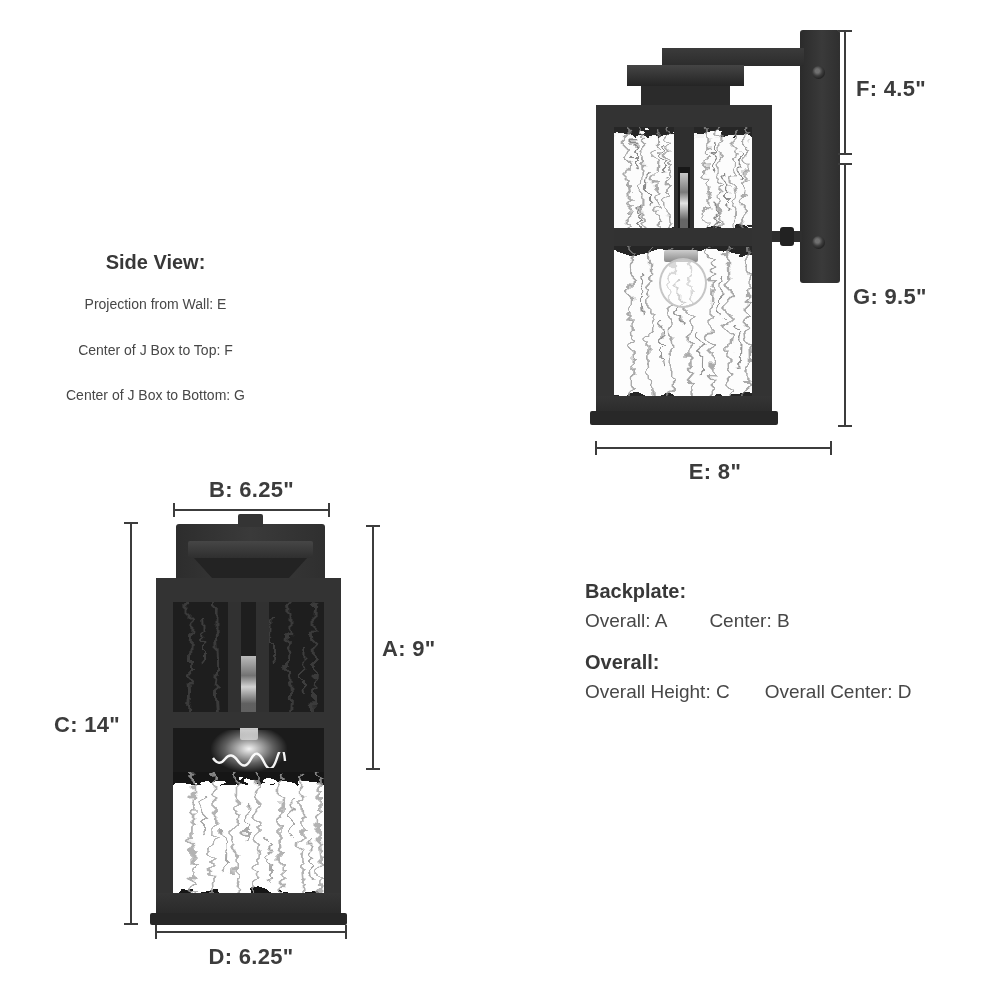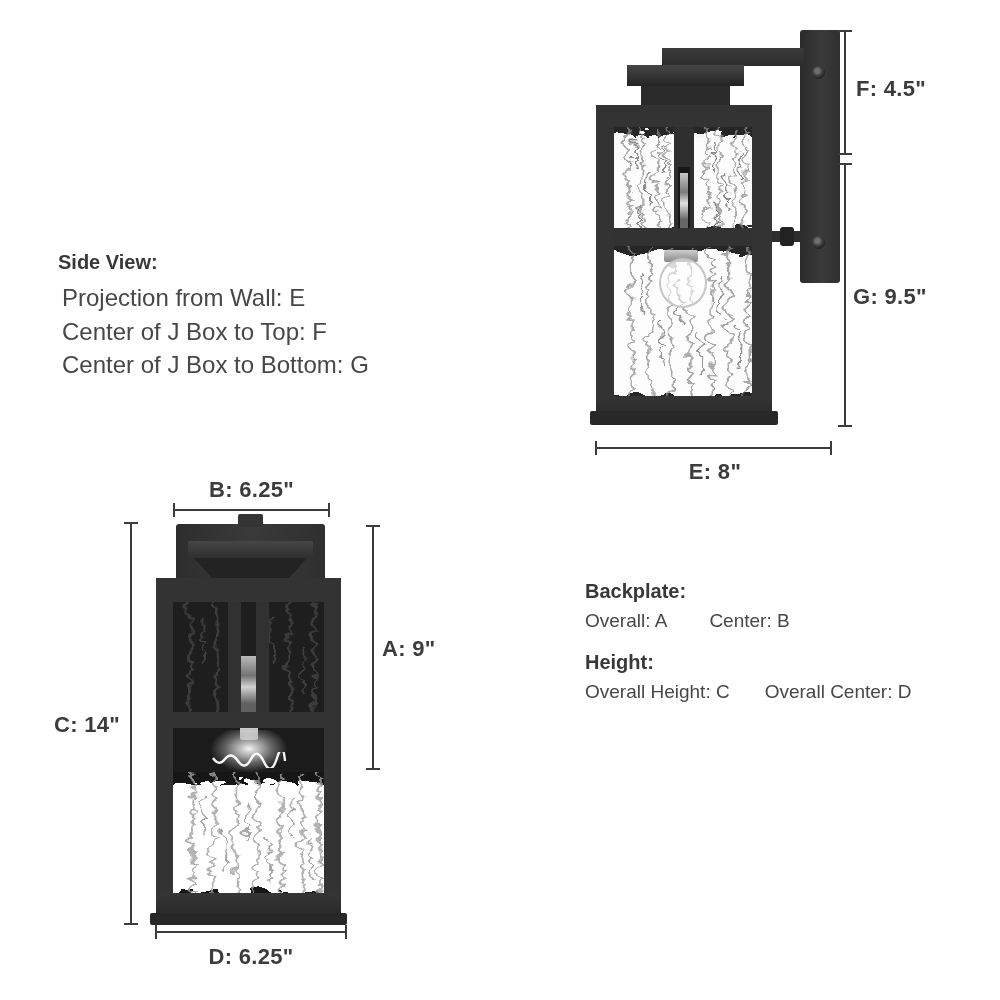--- a/index.html
+++ b/index.html
@@ -20,21 +20,21 @@
   .metal{background:#333333;}
   .screw{
     position:absolute;width:13px;height:13px;border-radius:50%;
     background:radial-gradient(circle at 42% 38%, #707070 0 2px, #3d3d3d 45%, #1c1c1c 78%);
   }
   .silver-v{background:linear-gradient(180deg,#c8c8c8,#7a7a7a 35%,#e2e2e2 55%,#666666 85%);}
   .silver-h{background:linear-gradient(180deg,#cdcdcd,#8a8a8a);}
   
   .info-block{position:absolute;color:#474747;}
   .info-heading{font-size:20px;font-weight:700;color:#383838;margin:0 0 9px 0;}
-  .info-line{font-size:24px;margin:4px;line-height:29.5px;}
+  .info-line{font-size:14px;margin:16px;line-height:29.5px;}
   .legend-row{font-size:19px;margin:7px 0 0 0;color:#474747;}
   .legend-heading{font-size:20px;font-weight:700;color:#383838;margin:0;}
   .legend-heading.second{margin-top:19px;}
   .gap-wide{display:inline-block;margin-right:42px;}
   .gap-med{display:inline-block;margin-right:35px;}
   .glass-svg{display:block;width:100%;height:100%;}
 </style>
 </head>
 <body>
 
@@ -163,21 +163,21 @@
   <div class="abs dim" style="left:844px;top:163px;width:2px;height:264px;"></div>
   <div class="abs dim" style="left:838px;top:163px;width:14px;height:2px;"></div>
   <div class="abs dim" style="left:838px;top:425px;width:14px;height:2px;"></div>
   <div class="dim-label" style="left:853px;top:284px;">G: 9.5"</div>
 
   <div class="abs dim" style="left:595px;top:447px;width:237px;height:2px;"></div>
   <div class="abs dim" style="left:595px;top:441px;width:2px;height:14px;"></div>
   <div class="abs dim" style="left:830px;top:441px;width:2px;height:14px;"></div>
   <div class="dim-label center" style="left:640px;top:459px;width:150px;">E: 8"</div>
 
-  <div class="info-block" style="left:58px;top:251px;">
+  <div class="info-block" style="left:50px;top:251px;text-align:center;">
     <p class="info-heading">Side View:</p>
     <p class="info-line">Projection from Wall: E</p>
     <p class="info-line">Center of J Box to Top: F</p>
     <p class="info-line">Center of J Box to Bottom: G</p>
   </div>
 
   <div class="abs metal" style="left:176px;top:524px;width:149px;height:60px;border-radius:3px 3px 0 0;background:linear-gradient(90deg,#2d2d2d,#3a3a3a 50%,#2f2f2f);"></div>
   <div class="abs metal" style="left:238px;top:514px;width:25px;height:13px;border-radius:2px 2px 0 0;background:#343434;"></div>
   <div class="abs metal" style="left:188px;top:541px;width:125px;height:17px;border-radius:2px;background:linear-gradient(180deg,#464646,#2f2f2f);"></div>
   <div class="abs" style="left:194px;top:558px;width:113px;height:20px;background:#232323;clip-path:polygon(0 0,100% 0,84% 100%,16% 100%);"></div>
@@ -280,19 +280,19 @@
   <div class="abs dim" style="left:155px;top:931px;width:192px;height:2px;"></div>
   <div class="abs dim" style="left:155px;top:925px;width:2px;height:14px;"></div>
   <div class="abs dim" style="left:345px;top:925px;width:2px;height:14px;"></div>
   <div class="dim-label center" style="left:155px;top:944px;width:192px;">D: 6.25"</div>
 
   <div class="info-block" style="left:585px;top:580px;width:360px;">
     <p class="legend-heading">Backplate:</p>
     <p class="legend-row">
       <span class="gap-wide">Overall: A</span><span>Center: B</span>
     </p>
-    <p class="legend-heading second">Height:</p>
+    <p class="legend-heading second">Overall:</p>
     <p class="legend-row">
       <span class="gap-med">Overall Height: C</span><span>Overall Center: D</span>
     </p>
   </div>
 
 </div>
 
 </body></html>

